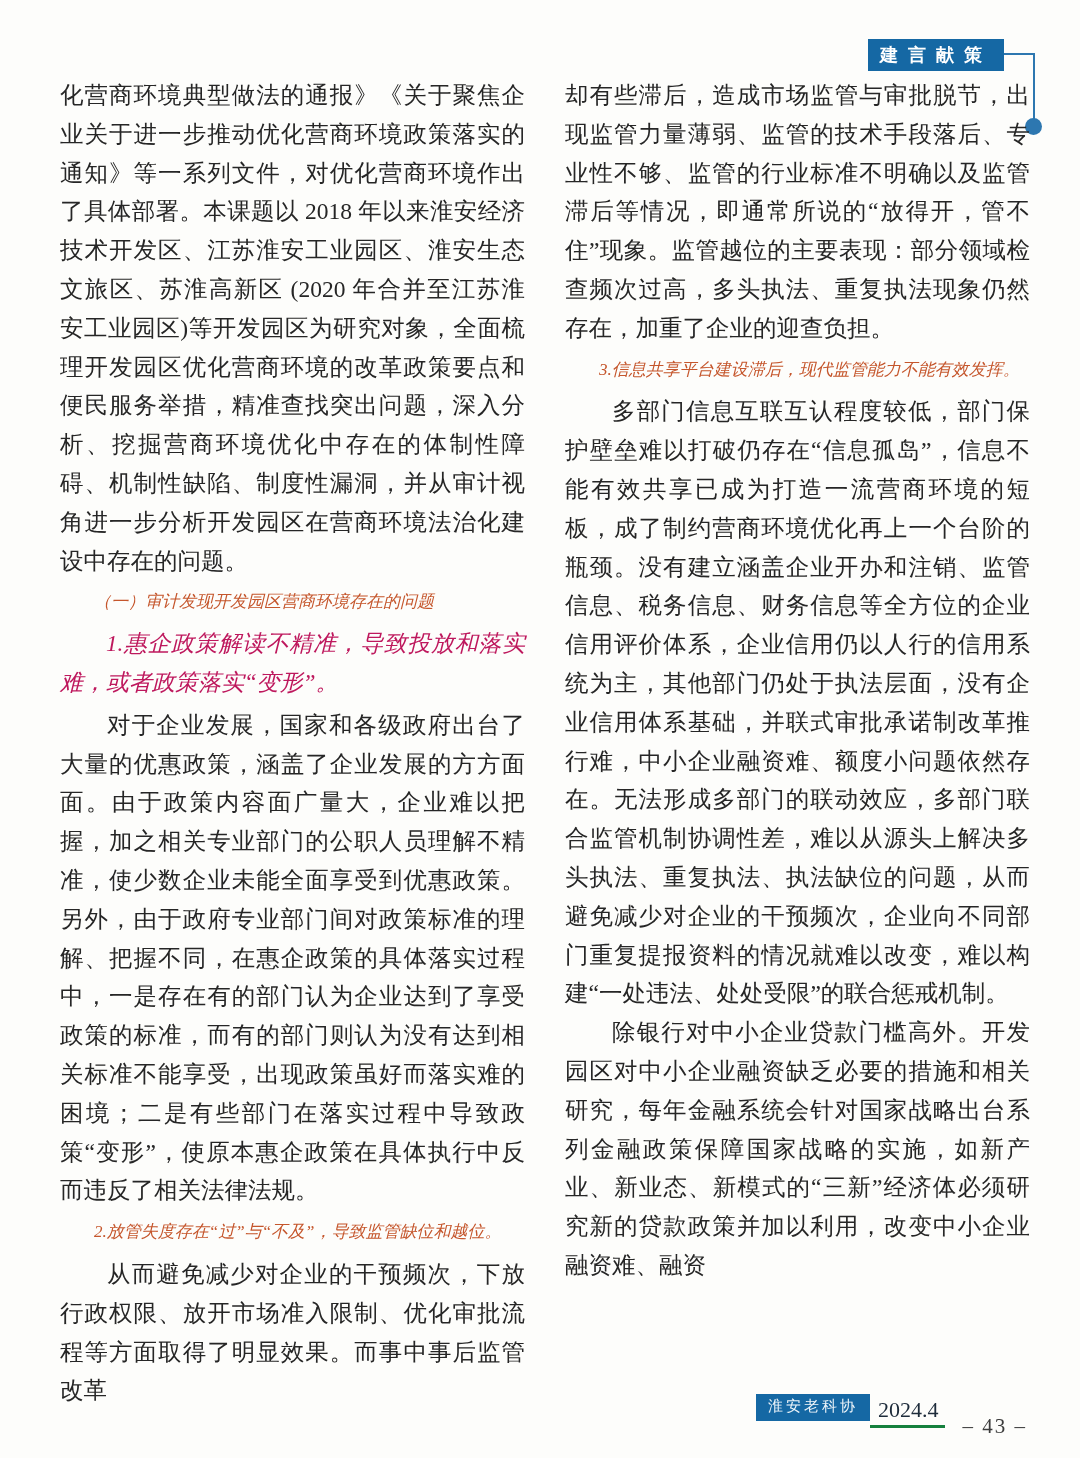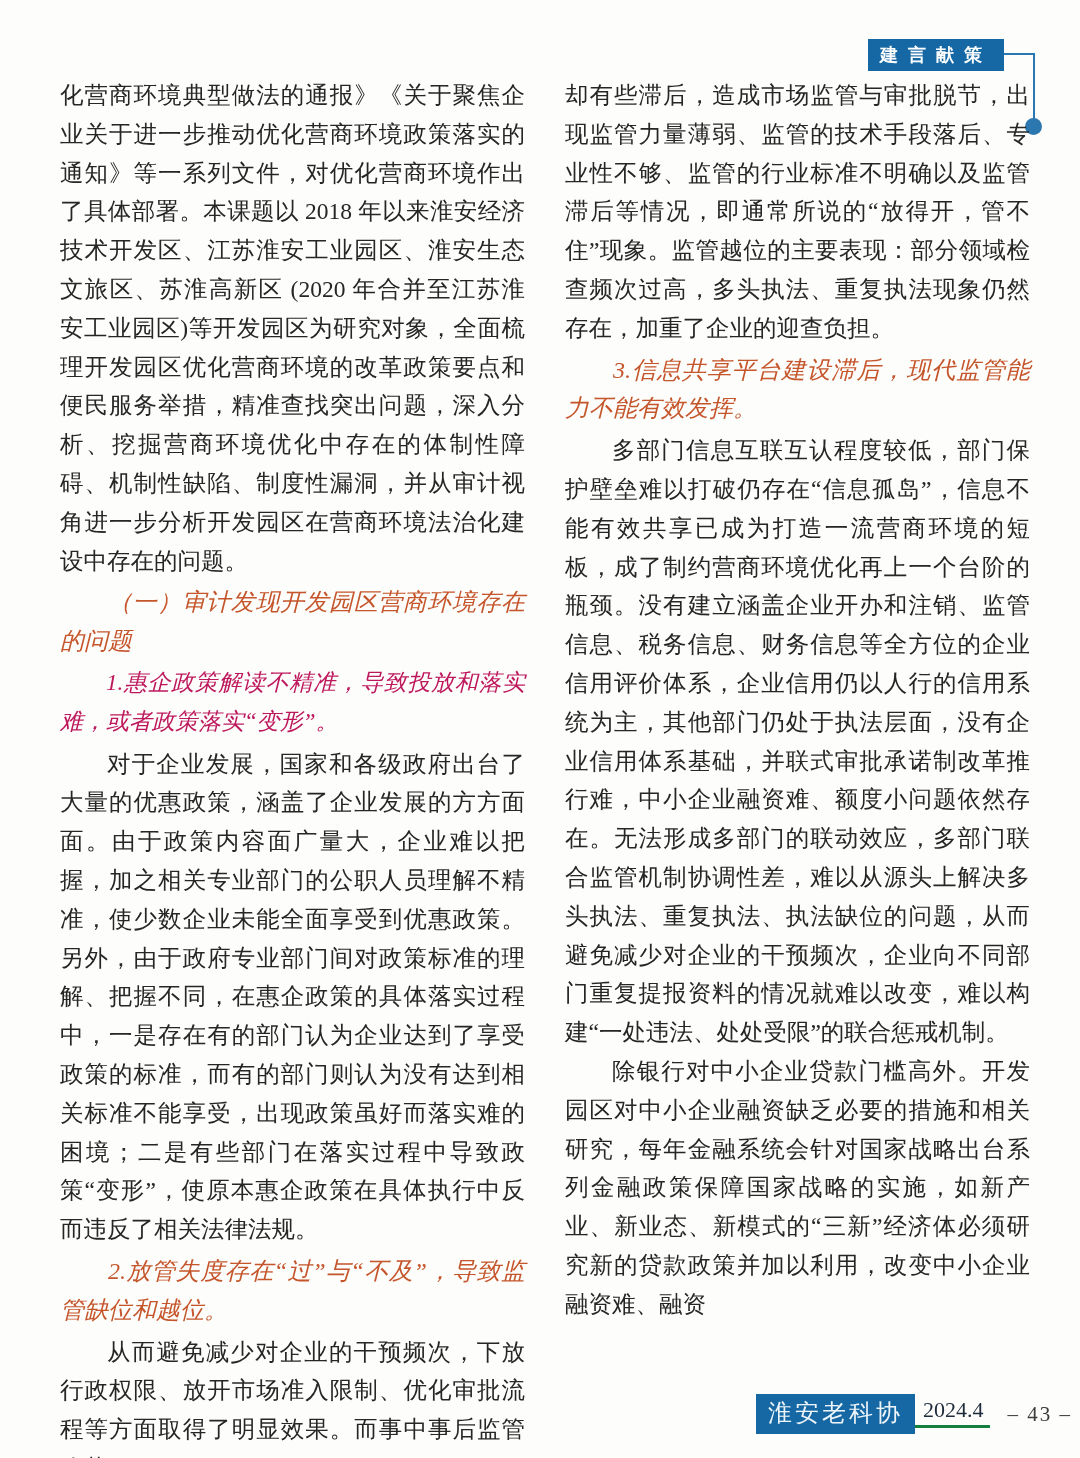--- a/index.html
+++ b/index.html
@@ -46,57 +46,57 @@
     color:#262626;
     text-align:justify;
   }
   .col p{margin:0;}
   p.body{text-indent:2em;}
   p.body.noindent{text-indent:0;}
   p.h-orange{
     color:#c5562c;
     font-style:italic;
     text-indent:2em;
-    font-size:24px;
+    font-size:17px;
     margin:3px 0;
   }
   p.h-blue{
     color:#be185d;
     font-style:italic;
     text-indent:2em;
     font-size:23px;
     margin:3px 0;
   }
   
   .footer{
     position:absolute;
     left:756px;top:1394px;
     display:flex;
     align-items:flex-start;
   }
   .footer-box{
     background:#1568a4;
     color:#eef5fa;
-    font-size:24px;
+    font-size:15px;
     padding:3px 12px 5px 12px;
     letter-spacing:3px;
     white-space:nowrap;
   }
   .footer-issue{
     color:#1d2b3a;
     font-size:22px;
     padding:3px 6px 2px 8px;
     border-bottom:3px solid #15803d;
     white-space:nowrap;
   }
   .footer-page{
     color:#3c3c3c;
     font-size:21px;
     margin-left:18px;
-    margin-top:8px;
+    margin-top:20px;
     letter-spacing:2px;
     white-space:nowrap;
   }
 </style>
 </head>
 <body>
 
 <div class="page">
 
   <div class="badge">建言献策</div>

